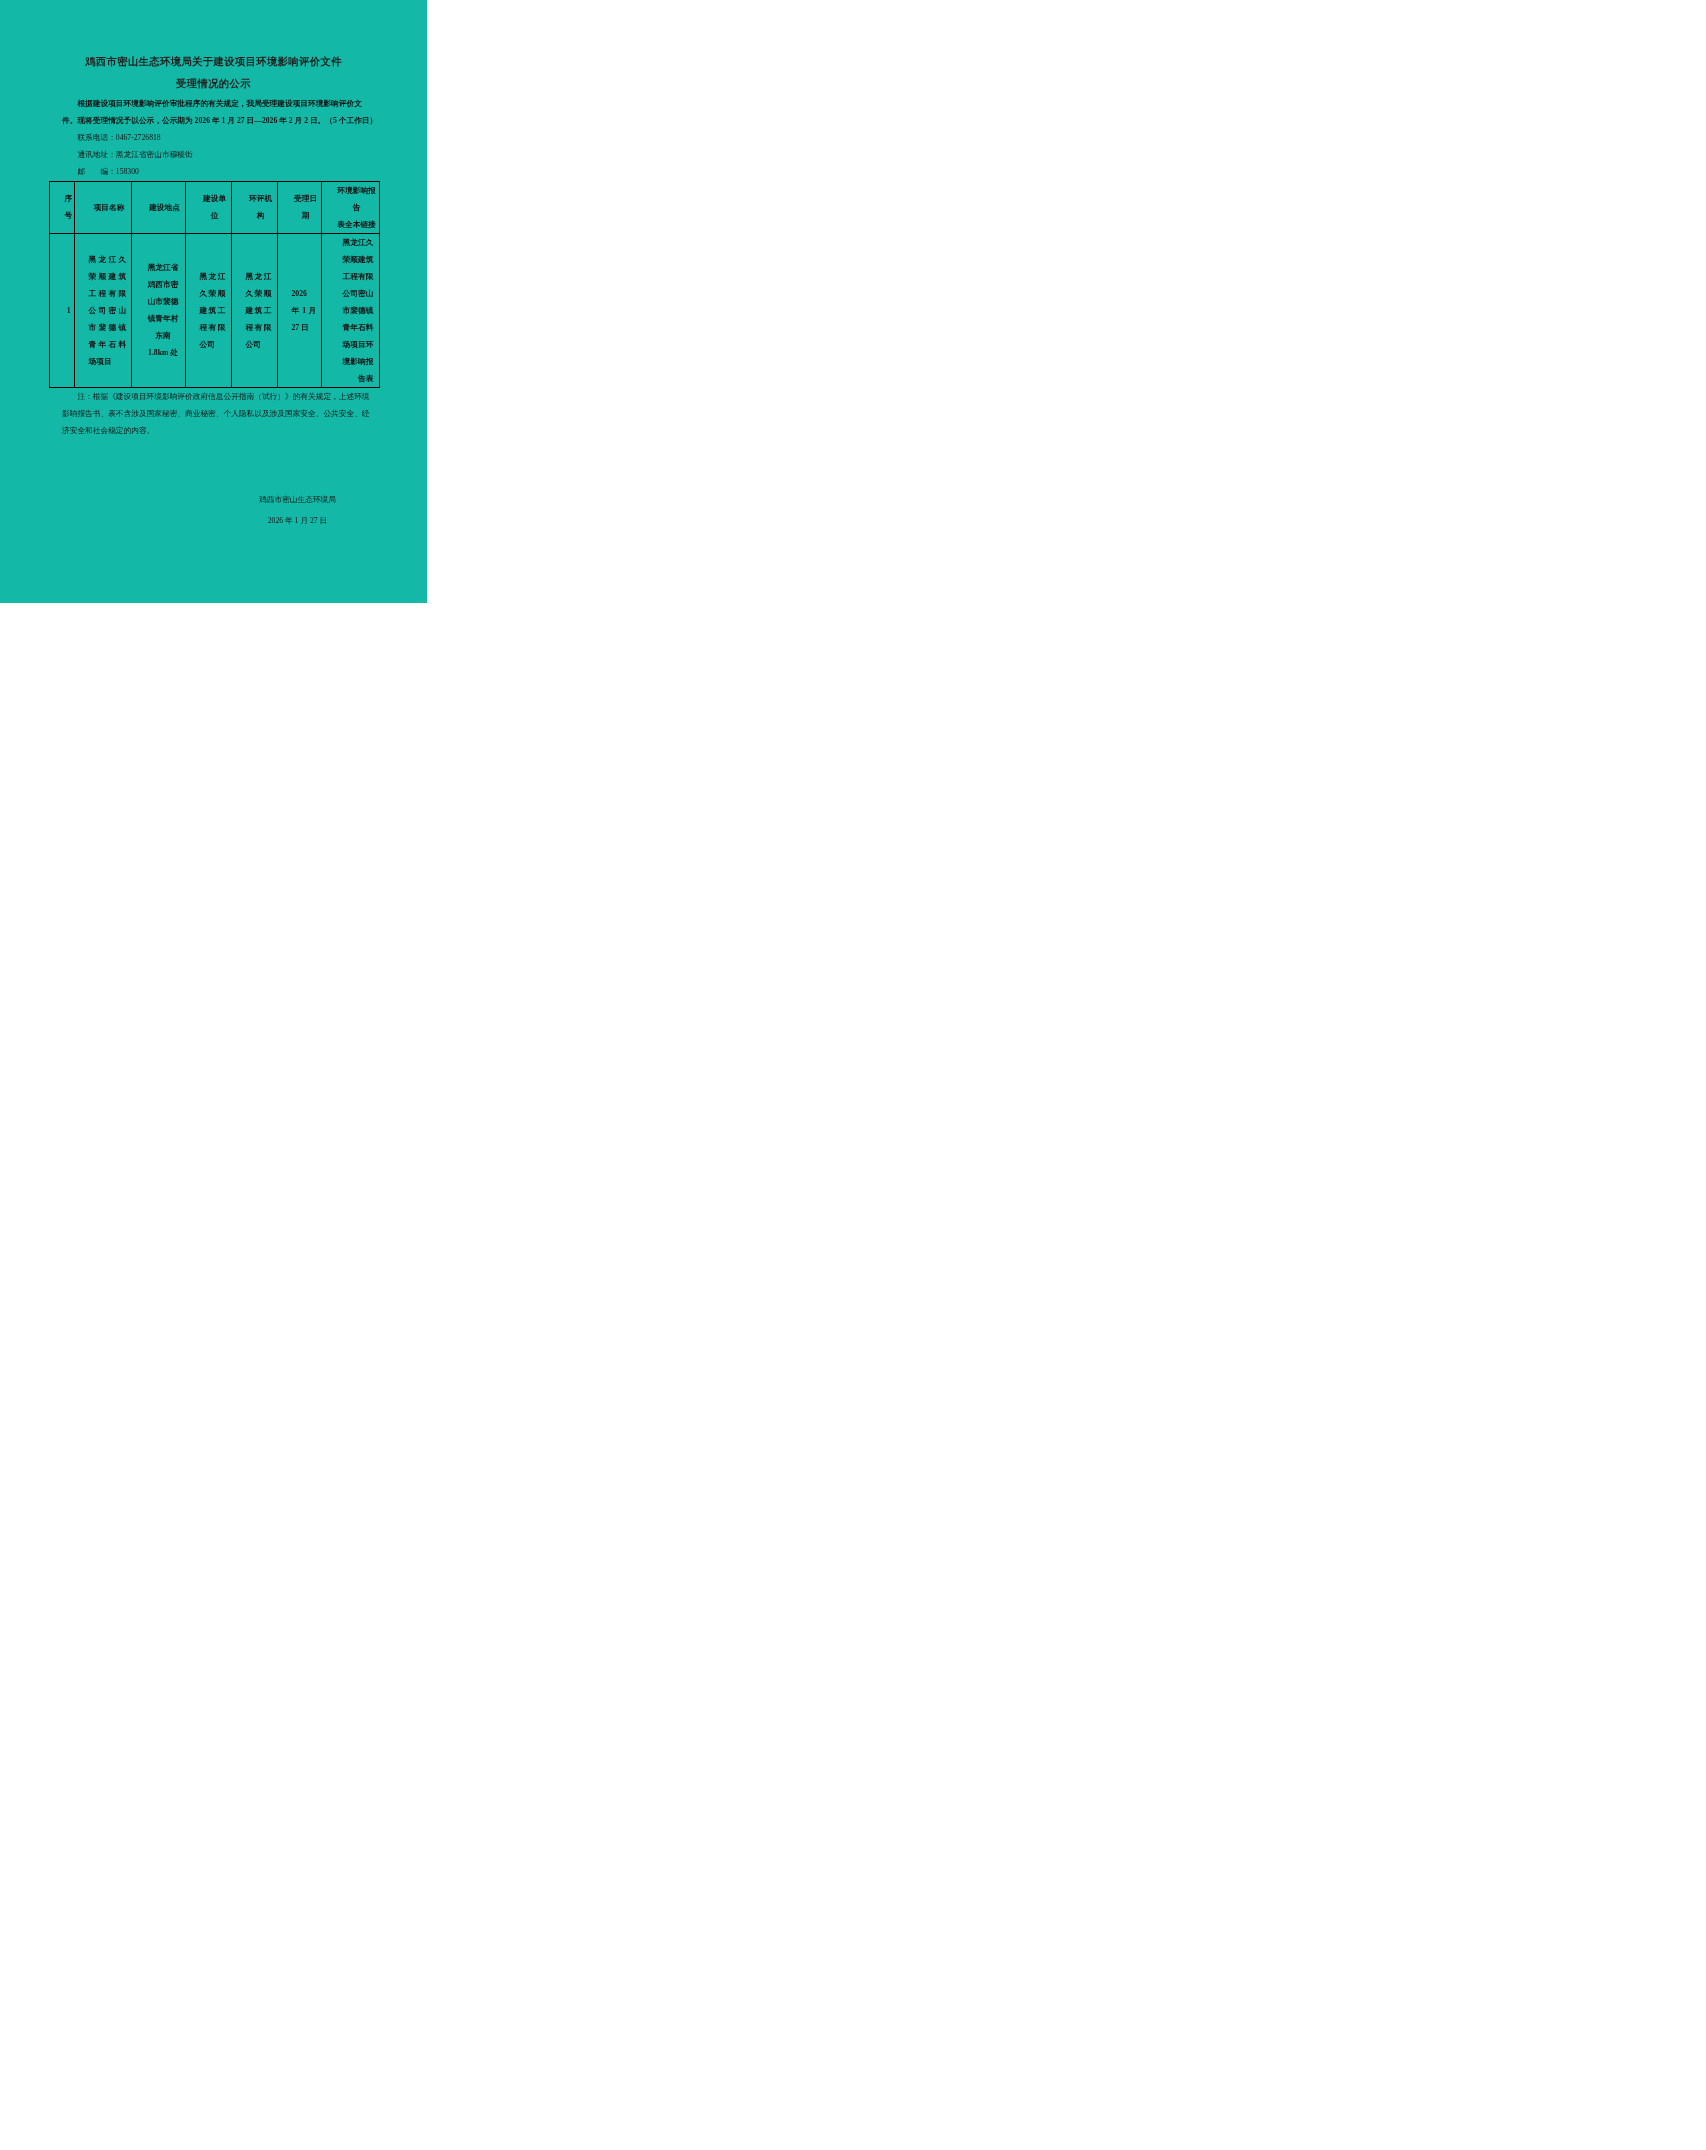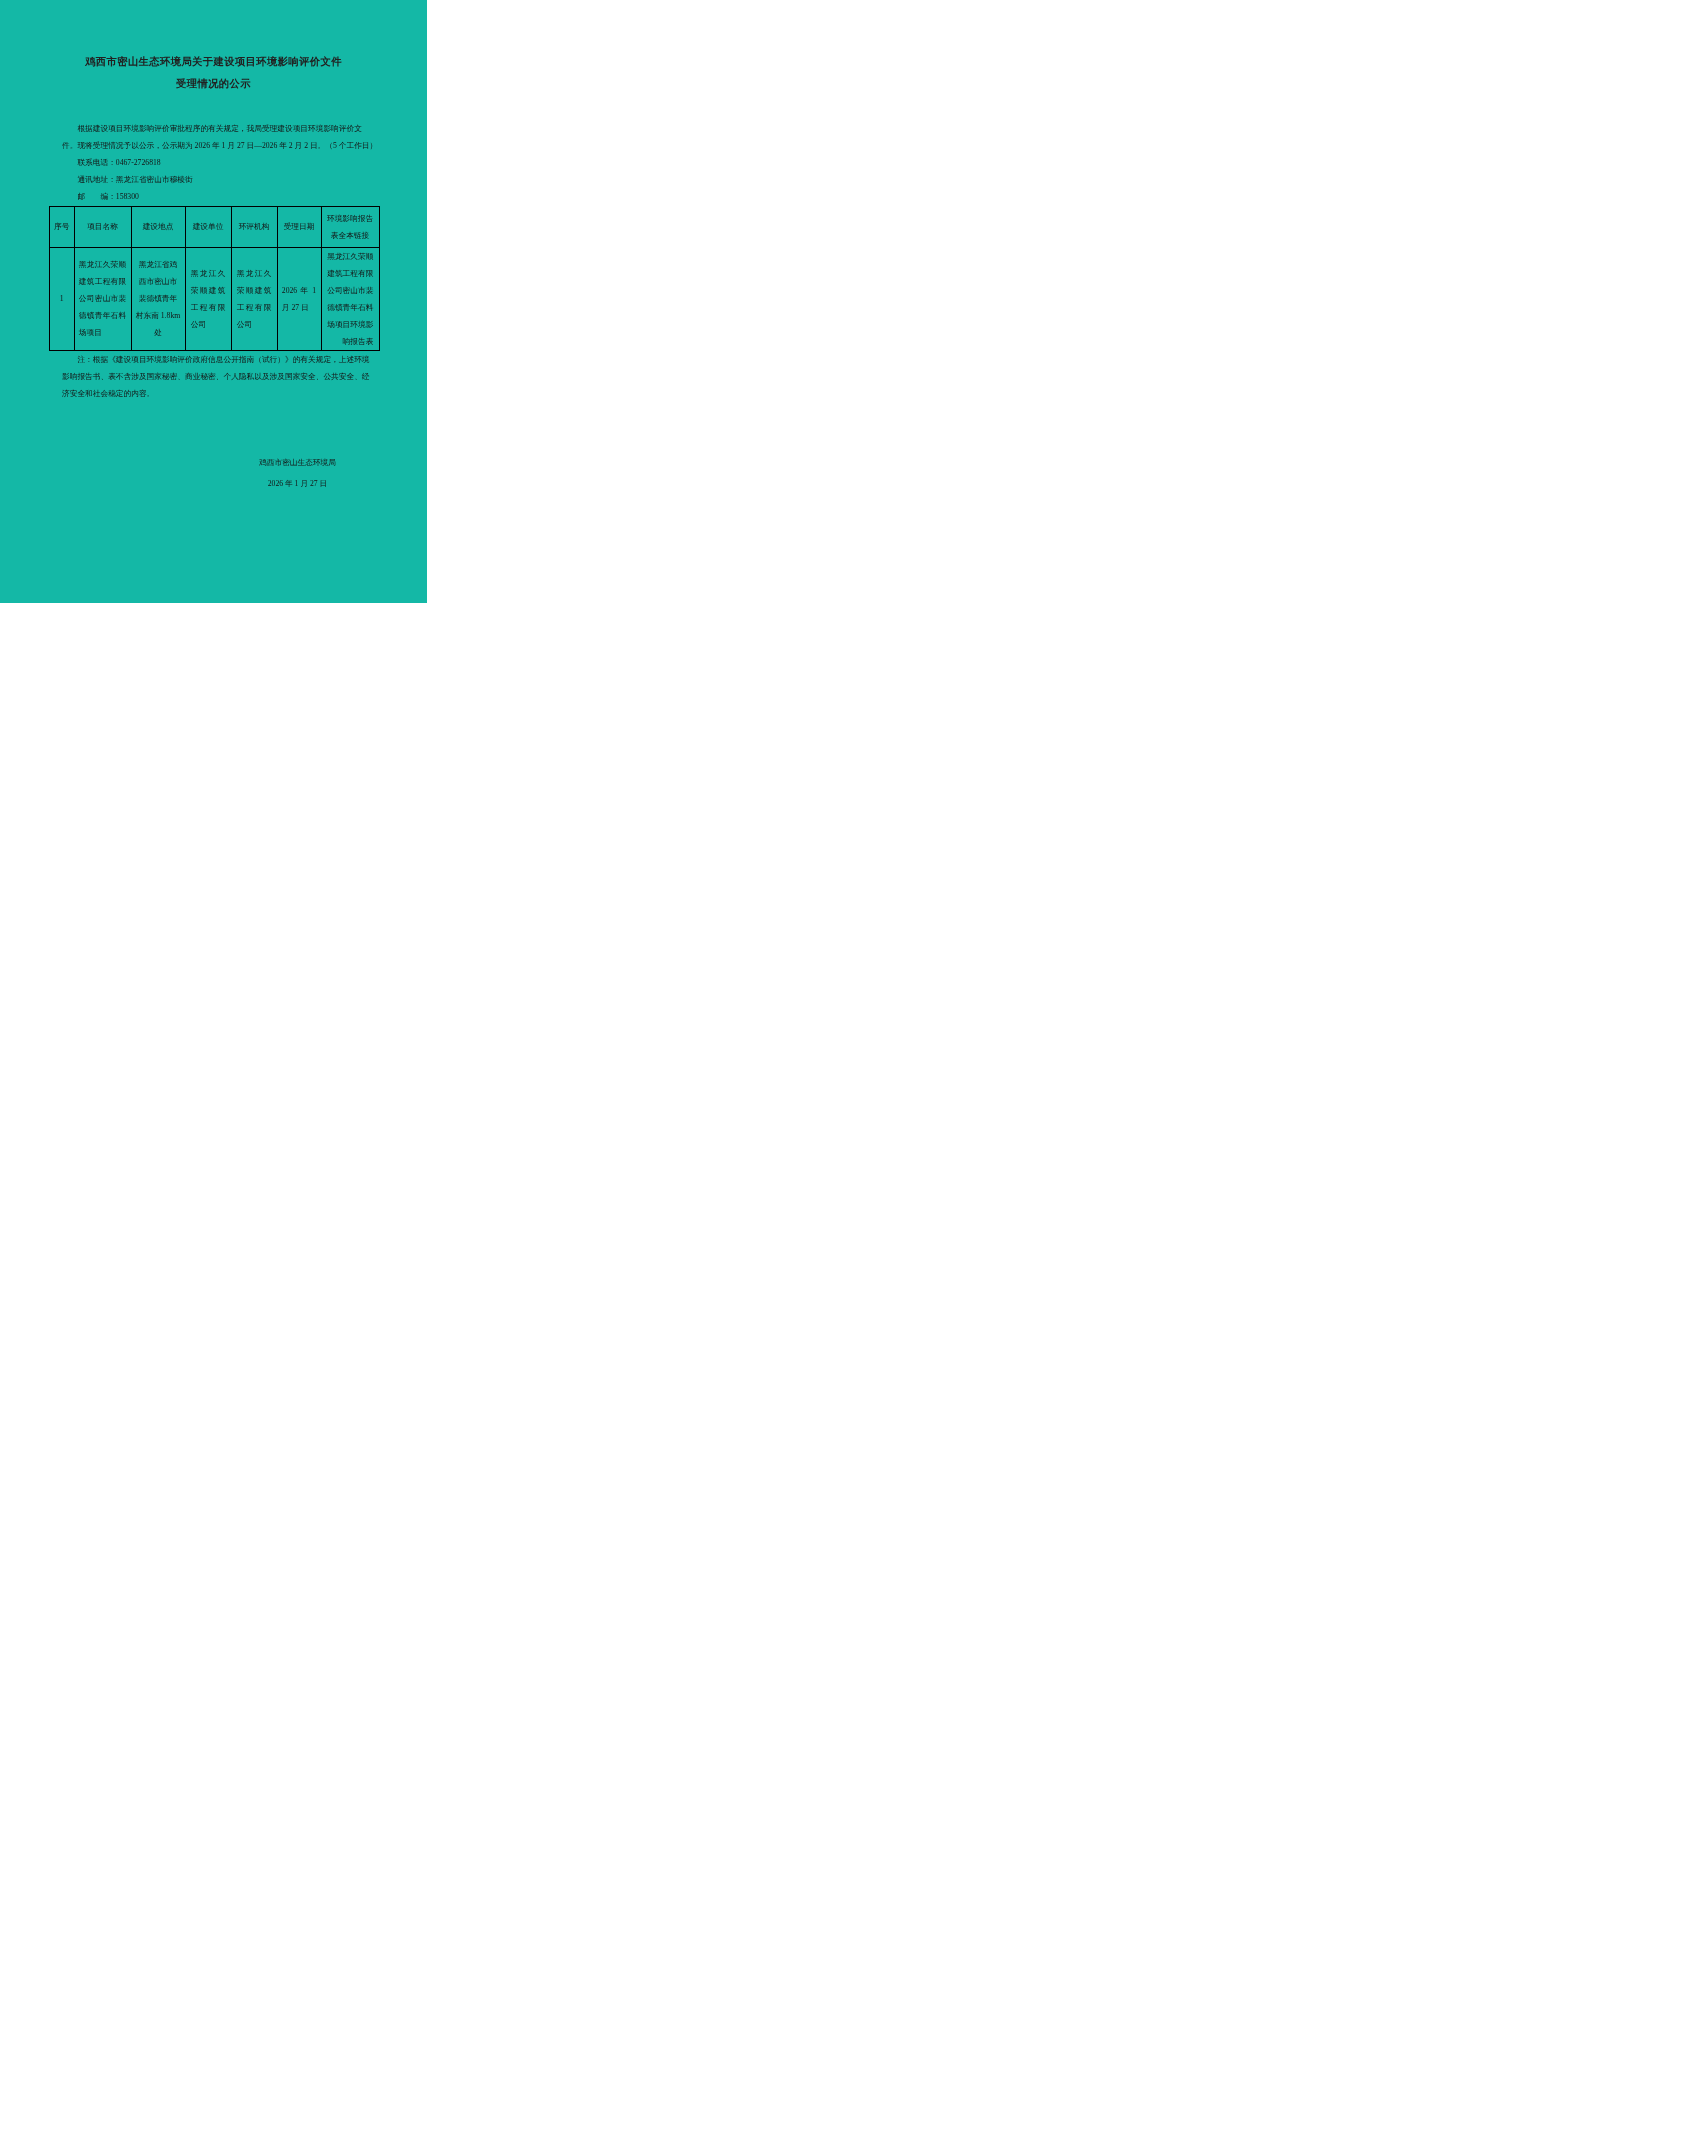--- a/index.html
+++ b/index.html
@@ -18,36 +18,37 @@
     font-weight:700;
     font-size:10.3px;
     line-height:21.5px;
     letter-spacing:0.4px;
     color:#212121;
   }
 
   .content { margin:0 62px; font-size:7.7px; line-height:17px; }
   .pline { white-space:nowrap; }
   .indent { text-indent:2em; }
-  .intro { margin-top:26px; }
+  .intro { margin-top:1px;font-weight:bold; }
 
   table.accept {
     margin-left:49px; margin-top:0.9px;
     width:329px;
     border-collapse:collapse;
     table-layout:fixed;
     border:0.9px solid #000;
     font-size:7.7px;
   }
   table.accept th, table.accept td {
     border:0.4px solid #000;
     vertical-align:middle;
     line-height:17px;
-    font-weight:normal;
+    font-weight:bold;
     overflow:hidden;
+    padding-left:14px;
   }
   tr.hdr { height:41px; }
   tr.datarow { height:101px; }
   th { text-align:center; padding:0 0.9px; }
   td.c-no { text-align:center; }
   td.c-project { text-align:justify; padding:0 4.3px; }
   td.c-location { text-align:center; padding:0 3.9px; }
   td.c-builder { text-align:justify; padding:0 5.2px; }
   td.c-agency { text-align:justify; padding:0 5.2px; }
   td.c-date { text-align:justify; padding:0 4.3px; }

